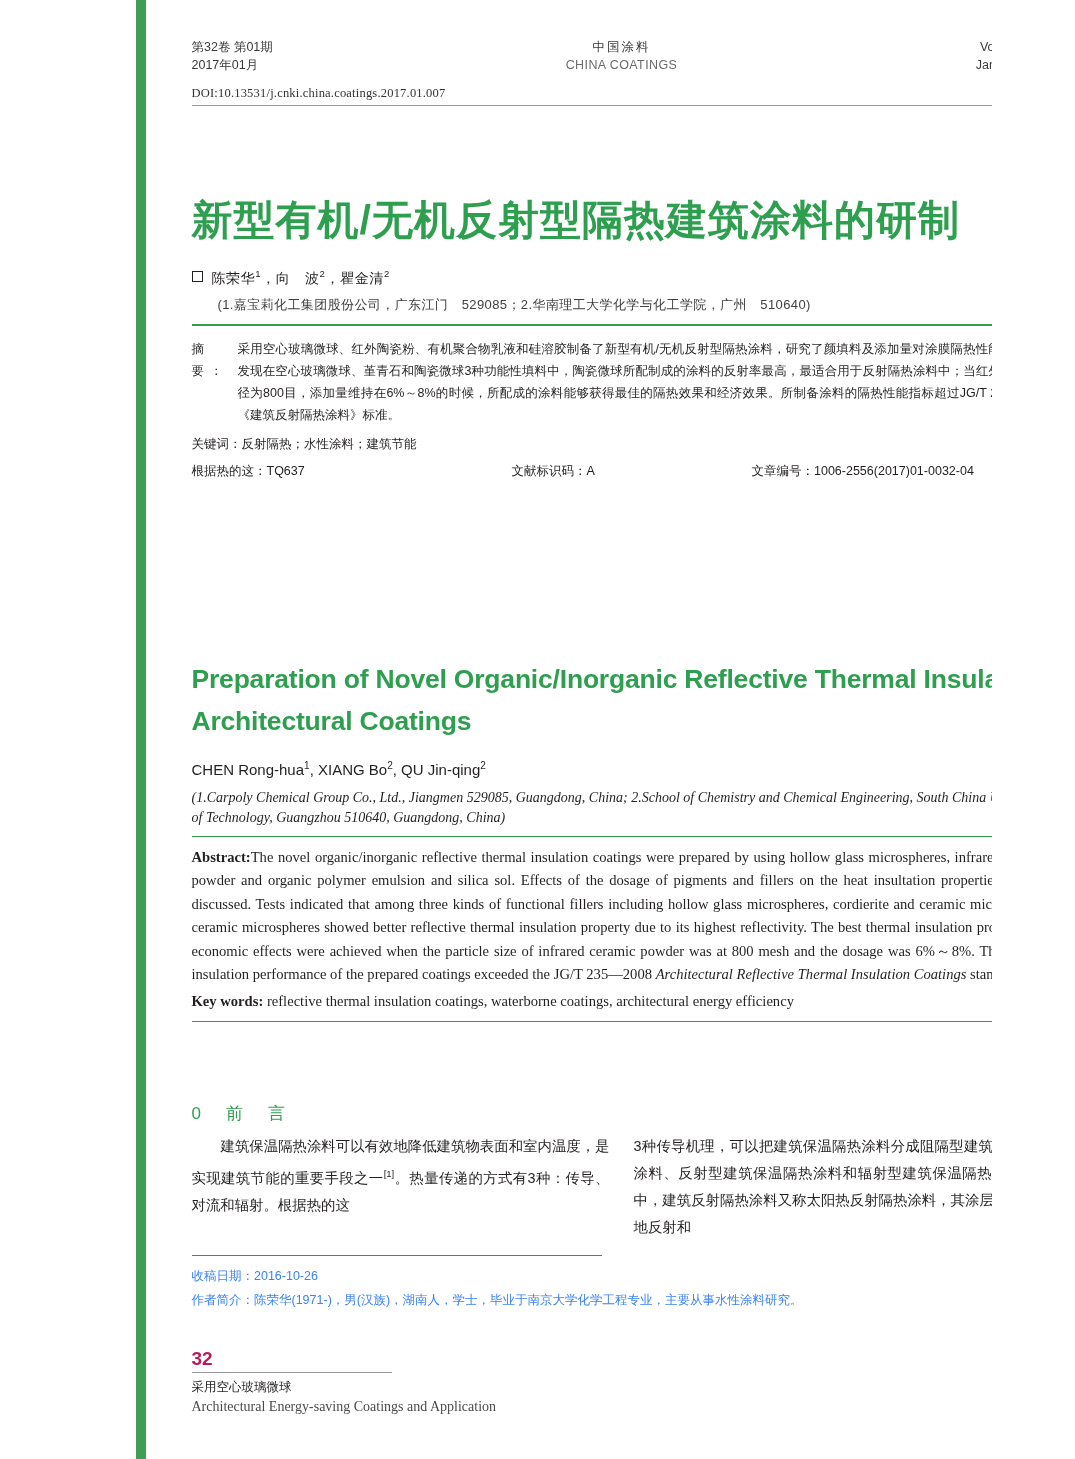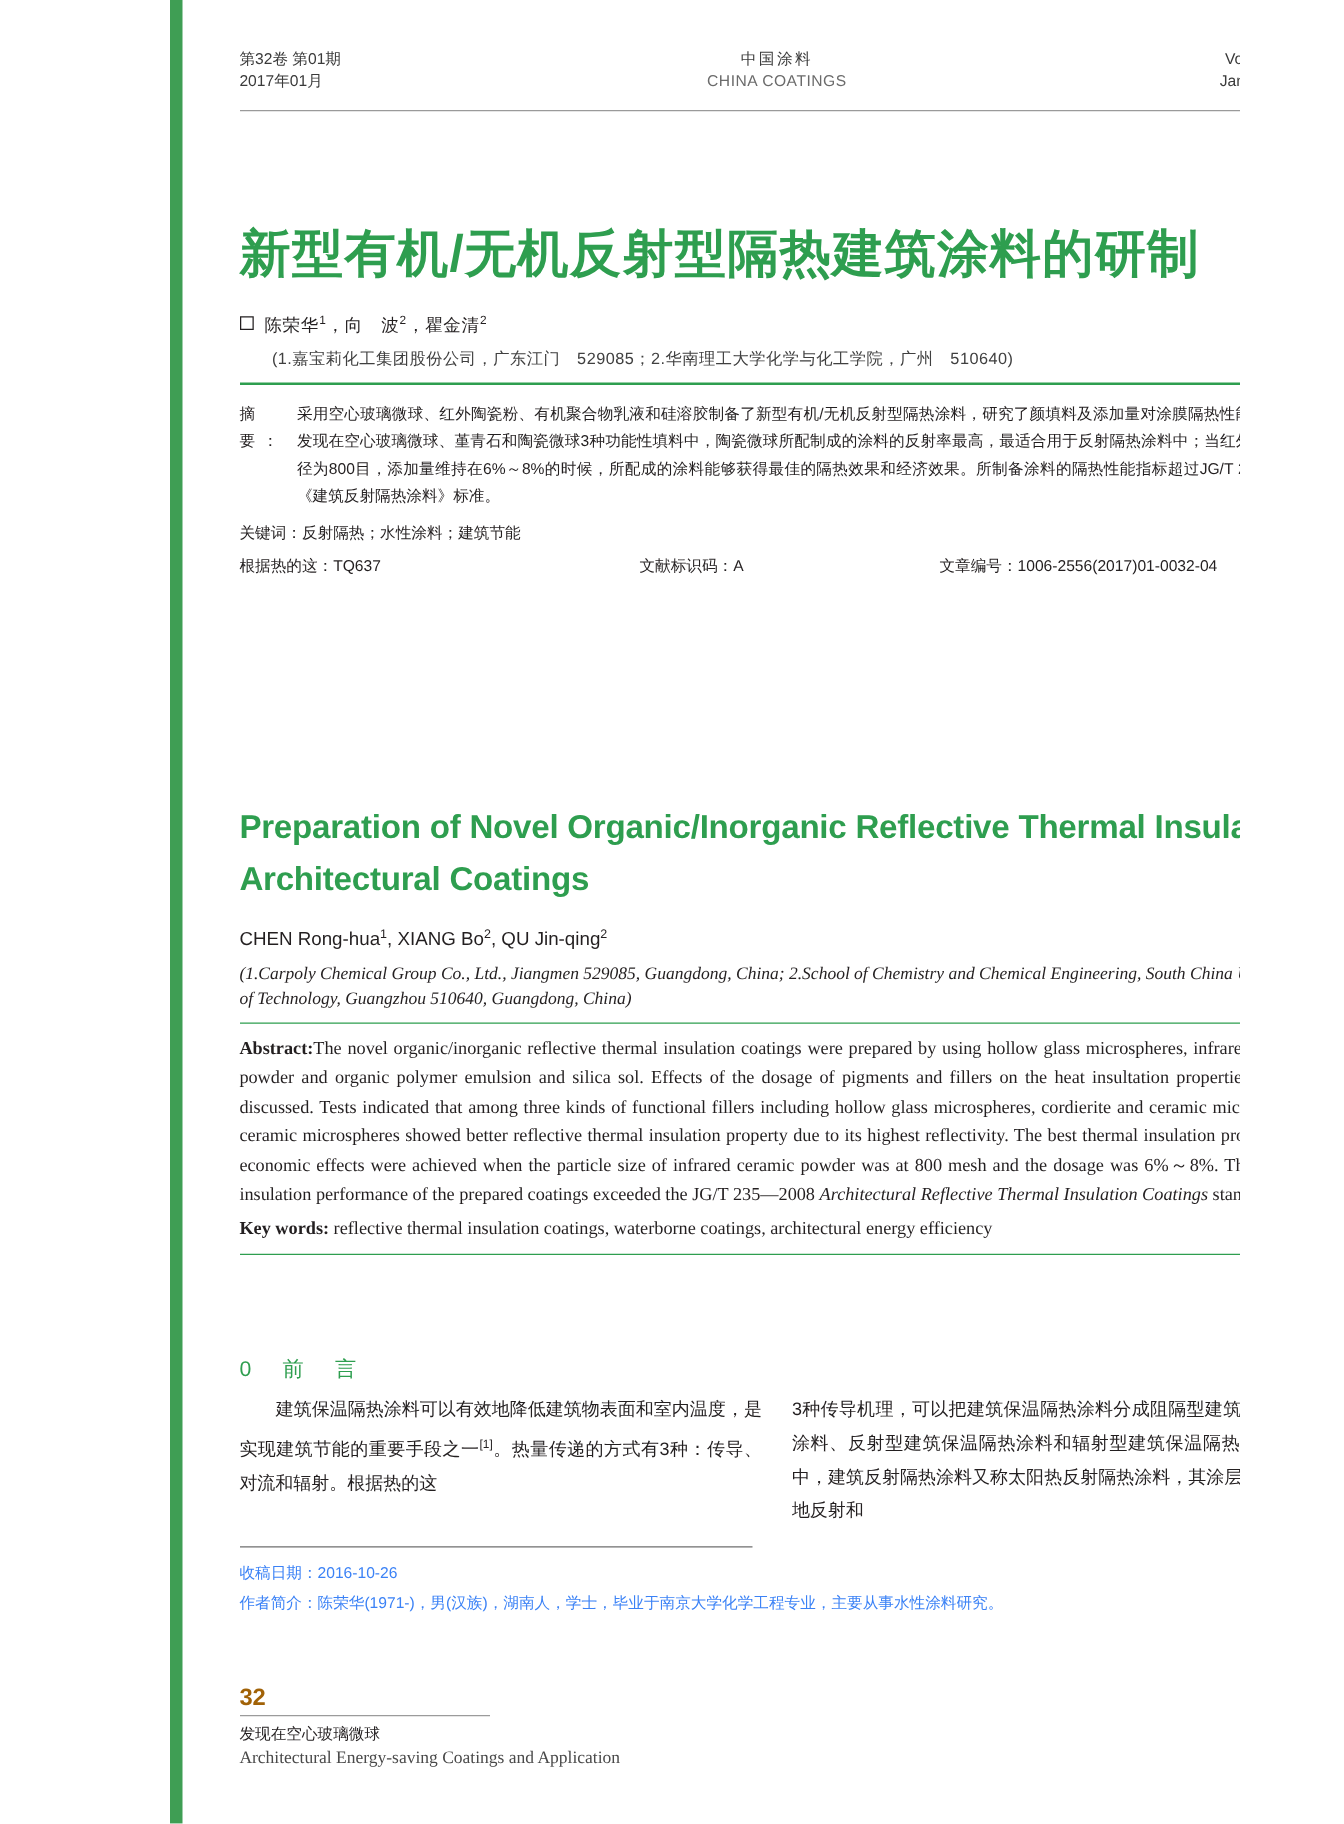--- a/index.html
+++ b/index.html
@@ -239,21 +239,21 @@
   .footer {
     position: absolute;
     left: 108px;
     bottom: 42px;
     width: 500px;
   }
   .footer .pgnum {
     font-family: "Liberation Sans", sans-serif;
     font-weight: bold;
     font-size: 19px;
-    color: #a16207;
+    color: #be185d;
     line-height: 22px;
   }
   .footer .f-rule {
     border: 0;
     border-top: 1px solid #9b9b9b;
     width: 200px;
     margin: 2px 0 4px 0;
   }
   .footer .f-cn {
     font-family: "Liberation Sans", sans-serif;
@@ -285,20 +285,21 @@
       </div>
       <div class="rh-center">
         <div class="cn">中国涂料</div>
         <div class="en">CHINA COATINGS</div>
       </div>
       <div class="rh-right">
         <div>Vol.32  No.01</div>
         <div>January  2017</div>
       </div>
     </div>
+    <div class="doi">DOI:10.13531/j.cnki.china.coatings.2017.01.007</div>
     <hr class="rule-thin">
 
     <div class="cn-title">新型有机/无机反射型隔热建筑涂料的研制</div>
 
     <div class="cn-authors">
       <span class="box"></span><span>陈荣华<sup>1</sup>，向　波<sup>2</sup>，瞿金清<sup>2</sup></span>
     </div>
 
     <div class="cn-affil">(1.嘉宝莉化工集团股份公司，广东江门　529085；2.华南理工大学化学与化工学院，广州　510640)</div>
 
@@ -355,17 +356,17 @@
     <div class="footnotes">
       <div>收稿日期：2016-10-26</div>
       <div>作者简介：陈荣华(1971-)，男(汉族)，湖南人，学士，毕业于南京大学化学工程专业，主要从事水性涂料研究。</div>
     </div>
 
   </div>
 
   <div class="footer">
     <div class="pgnum">32</div>
     <hr class="f-rule">
-    <div class="f-cn">发现在空心玻璃微球</div>
+    <div class="f-cn">采用空心玻璃微球</div>
     <div class="f-en">Architectural Energy-saving Coatings and Application</div>
   </div>
 
 </div>
 
 </body></html>

